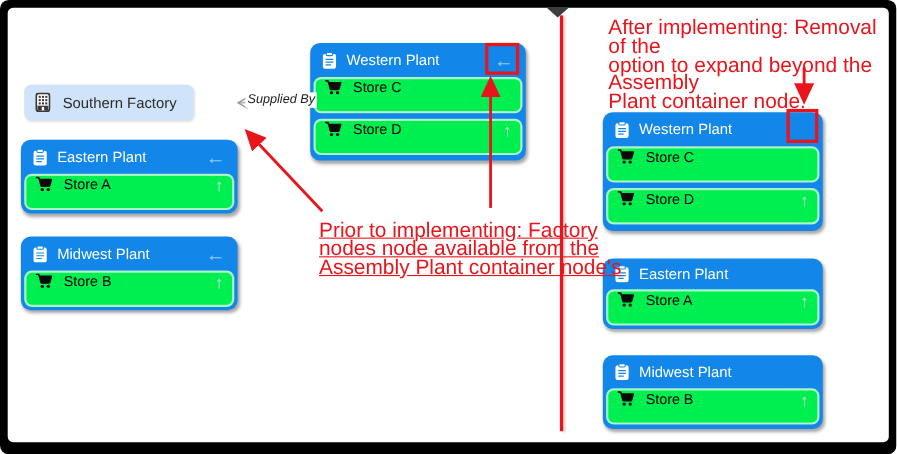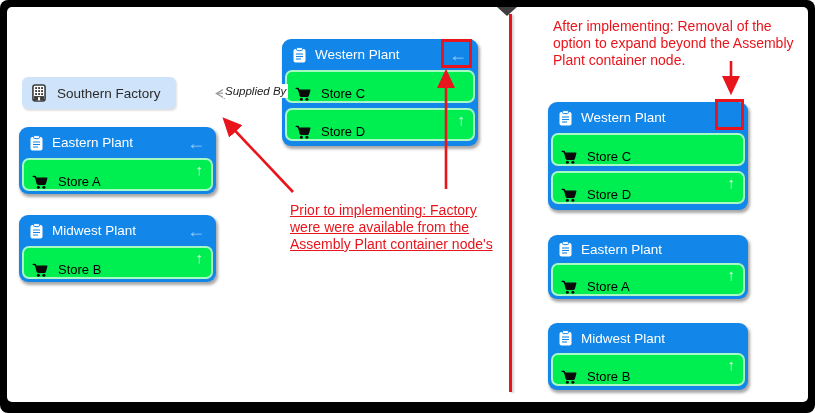--- a/index.html
+++ b/index.html
@@ -7,30 +7,30 @@
   .stage { position:relative; width:815px; height:413px; background:#000; border-radius:8px; overflow:hidden; }
   .canvas { position:absolute; left:7px; top:7px; width:801px; height:395px; background:#ffffff; border-radius:5px; }
   .notch { position:absolute; left:497px; top:7px; width:0; height:0;
            border-left:10px solid transparent; border-right:10px solid transparent; border-top:9px solid #3d3d3d; }
 
   .plant { position:absolute; background:#1287e9; border-radius:9px; display:flex; flex-direction:column;
            box-shadow:1.5px 2.5px 3px rgba(0,0,0,.35); padding:0 3px 3px; }
   .plant-header { display:flex; align-items:center; gap:9px; padding:0 8px; color:#fff; font-size:13.5px; flex:0 0 auto; }
   .collapse-arrow { margin-left:auto; color:rgba(255,255,255,.55); font-size:18px; line-height:1; cursor:pointer; }
   .store { position:relative; background:#00ef50; border:2px solid rgba(255,255,255,.65); border-radius:7px;
-           display:flex; align-items:flex-end; gap:10px; padding:0 8px; color:#000; font-size:13px; margin-top:0; }
+           display:flex; align-items:flex-start; gap:10px; padding:0 8px; color:#000; font-size:13px; margin-top:0; }
   .up-arrow { position:absolute; top:1px; right:8px; color:rgba(255,255,255,.85); font-size:15px; line-height:1.2; cursor:pointer; }
 
   .factory-node { position:absolute; left:22px; top:77px; width:154px; height:32px; background:#cfe4fa; border-radius:6px;
                   display:flex; align-items:center; gap:11px; padding:0 10px; color:#2b2b2b; font-size:13.5px;
                   box-shadow:1px 1.5px 2px rgba(0,0,0,.12); }
 
   .edge-label { position:absolute; left:223px; top:84px; background:#fff; color:#1c1c1c; font-size:11.5px; padding:1px 2px;font-style:italic; }
 
-  .note { position:absolute; color:#e8151c; font-size:14px; line-height:16.8px; }
+  .note { position:absolute; color:#e8151c; font-size:19px; line-height:16.8px; }
   .note-before { left:290px; top:202px;text-decoration:underline; }
   .note-after  { left:553px; top:18px; }
 
   .red-rect { position:absolute; border:3px solid #e8151c; }
   .red-rect-before { left:441px; top:39px; width:31px; height:29px; }
   .red-rect-after  { left:715px; top:99px;  width:29px; height:31px; }
 
   .divider { position:absolute; left:509px; top:14px; width:3px; height:378px; background:#e8151c;
              box-shadow:2px 1px 2px rgba(0,0,0,.18); }
 
@@ -262,21 +262,21 @@
   </svg>
 
   <div class="edge-label">Supplied By</div>
 
   <div class="red-rect red-rect-before"></div>
   <div class="red-rect red-rect-after"></div>
   <div class="divider"></div>
 
   <div class="note note-before">
     <div>Prior to implementing: Factory</div>
-    <div>were were available from the</div>
+    <div>nodes node available from the</div>
     <div>Assembly Plant container node's</div>
   </div>
 
   <div class="note note-after">
     <div>After implementing: Removal of the</div>
     <div>option to expand beyond the Assembly</div>
     <div>Plant container node.</div>
   </div>
 </div>
 

